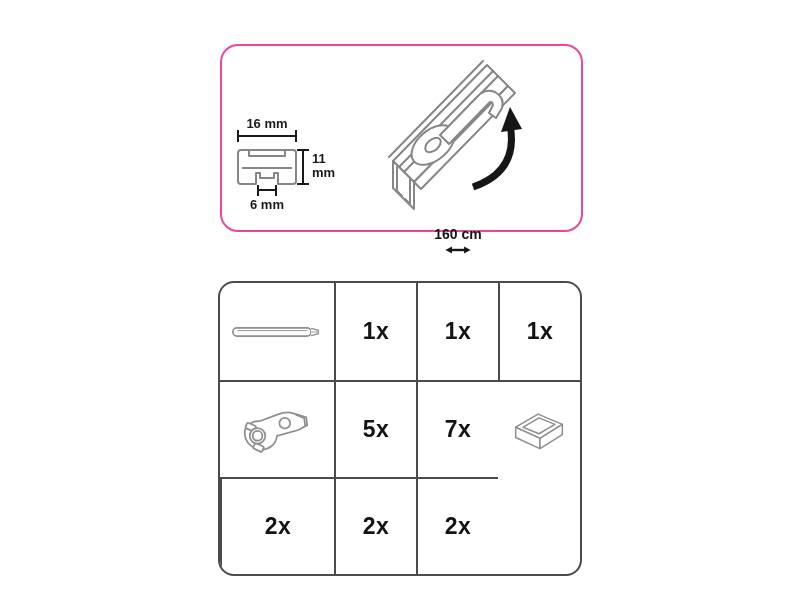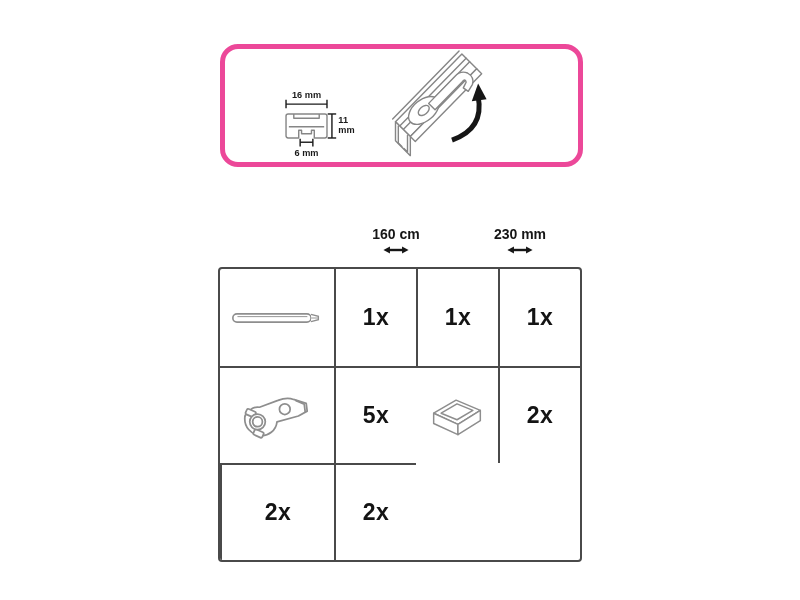--- a/index.html
+++ b/index.html
@@ -1,32 +1,32 @@
 <!DOCTYPE html>
 <html><head>
 <meta charset="utf-8">
 <style>
   html,body{margin:0;padding:0;background:#ffffff;}
   .page{position:relative;width:800px;height:600px;background:#ffffff;
         font-family:"Liberation Sans",sans-serif;overflow:hidden;}
 
   
-  .spec-box{position:absolute;left:220px;top:44px;width:363px;height:123px;
-            border:5px solid #ec4899;border-radius:18px;box-sizing:border-box;background:#fff;}
+  .spec-box{position:absolute;left:220px;top:44px;width:363px;height:188px;
+            border:2px solid #ec4899;border-radius:18px;box-sizing:border-box;background:#fff;}
   .spec-box svg{display:block;width:100%;height:100%;}
   .dim-text{font-family:"Liberation Sans",sans-serif;font-size:13px;font-weight:bold;fill:#1a1a1a;}
 
   
   .size-header{position:absolute;left:334px;top:226px;width:248px;display:flex;}
   .size-col{flex:1;display:flex;flex-direction:column;align-items:center;gap:3px;}
   .size-label{font-weight:bold;font-size:14px;color:#161616;white-space:nowrap;}
 
   
-  .parts-table{position:absolute;left:218px;top:267px;width:364px;height:295px;
-               border:2px solid #4a4a4a;border-radius:4px;box-sizing:border-box;
+  .parts-table{position:absolute;left:218px;top:281px;width:364px;height:295px;
+               border:2px solid #4a4a4a;border-radius:16px;box-sizing:border-box;
                display:grid;grid-template-columns:114px 1fr 1fr 1fr;
                grid-template-rows:1fr 1fr 1fr;overflow:hidden;background:#fff;}
   .cell{display:flex;align-items:center;justify-content:center;}
   .cell.bl{border-left:2px solid #4a4a4a;}
   .cell.bt{border-top:2px solid #4a4a4a;}
   .qty{font-weight:bold;font-size:23px;color:#141414;letter-spacing:.5px;}
 </style>
 </head>
 <body>
 
@@ -77,28 +77,20 @@
 
   <div class="size-header">
     <div class="size-col">
       <span class="size-label">160 cm</span>
       <svg width="26" height="10" viewBox="0 0 28 10">
         <line x1="6" y1="5" x2="22" y2="5" stroke="#161616" stroke-width="2.6"></line>
         <polygon points="0.5,5 7.5,1.2 7.5,8.8" fill="#161616"></polygon>
         <polygon points="27.5,5 20.5,1.2 20.5,8.8" fill="#161616"></polygon>
       </svg>
     </div>
-    <div class="size-col">
-      <span class="size-label">230 mm</span>
-      <svg width="26" height="10" viewBox="0 0 28 10">
-        <line x1="6" y1="5" x2="22" y2="5" stroke="#161616" stroke-width="2.6"></line>
-        <polygon points="0.5,5 7.5,1.2 7.5,8.8" fill="#161616"></polygon>
-        <polygon points="27.5,5 20.5,1.2 20.5,8.8" fill="#161616"></polygon>
-      </svg>
-    </div>
   </div>
 
   <div class="parts-table">
 
     <div class="cell">
       <svg width="92" height="20" viewBox="0 0 100 20">
         <g stroke="#8e8e8e" stroke-width="1.8" fill="#ffffff">
           <rect x="2" y="5.5" width="85" height="9" rx="4.5"></rect>
           <line x1="7" y1="8.5" x2="83" y2="8.5" stroke-width="1"></line>
           <path d="M87,6 l8,2.2 v3.6 l-8,2.2" stroke-width="1.4"></path>
@@ -125,20 +117,23 @@
           <circle cx="18" cy="31" r="8"></circle>
           <circle cx="18" cy="31" r="5"></circle>
           <circle cx="46" cy="18" r="5.5"></circle>
           <path d="M57,9 L66,13 L67,21" fill="none"></path>
         </g>
       </svg>
     </div>
     <div class="cell bl bt">
       <span class="qty">5x</span>
     </div>
+    <div class="cell bl bt">
+      <span class="qty">7x</span>
+    </div>
 
     <div class="cell bt">
       <svg width="56" height="46" viewBox="0 0 60 46">
         <g stroke="#8e8e8e" stroke-width="1.6" fill="#ffffff" stroke-linejoin="round">
           <polygon points="5,20 29,6 55,17 31,32"></polygon>
           <polygon points="13,20 30,10 47,17 30,27"></polygon>
           <polygon points="5,20 5,31 31,43 31,32"></polygon>
           <polygon points="31,32 55,17 55,28 31,43"></polygon>
         </g>
       </svg>

